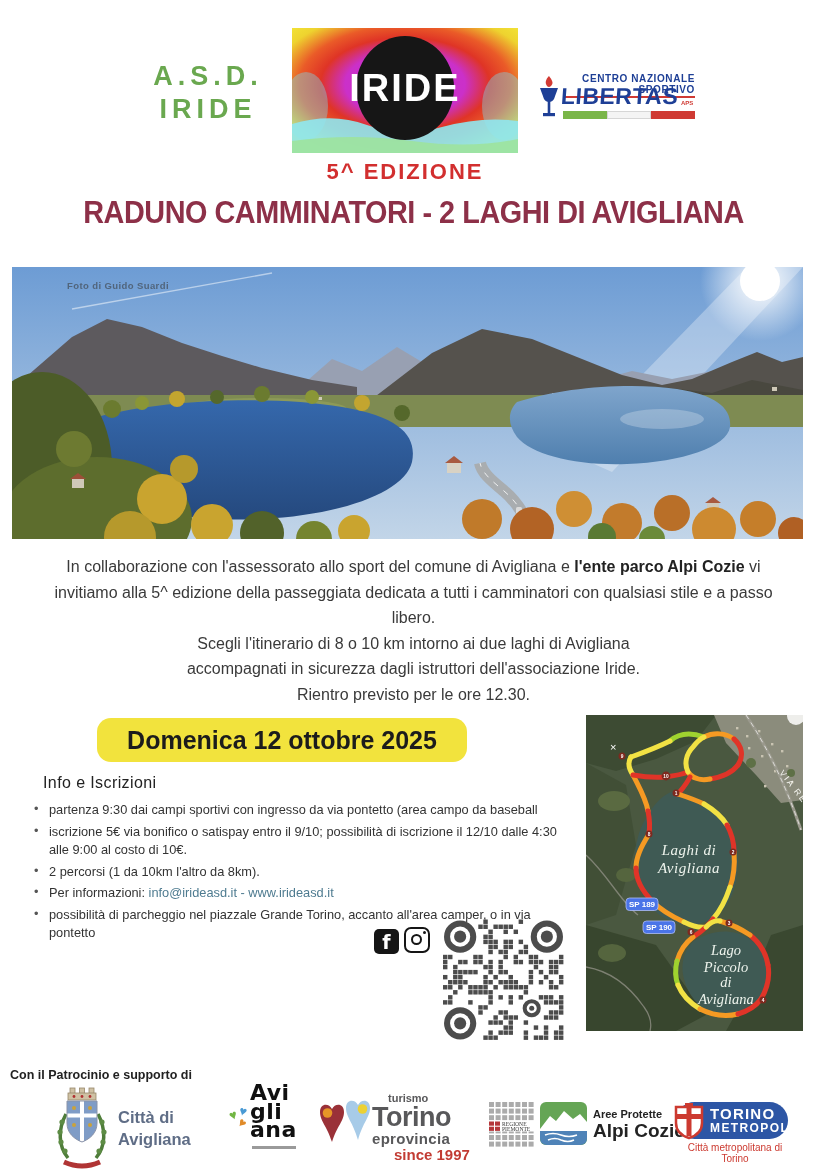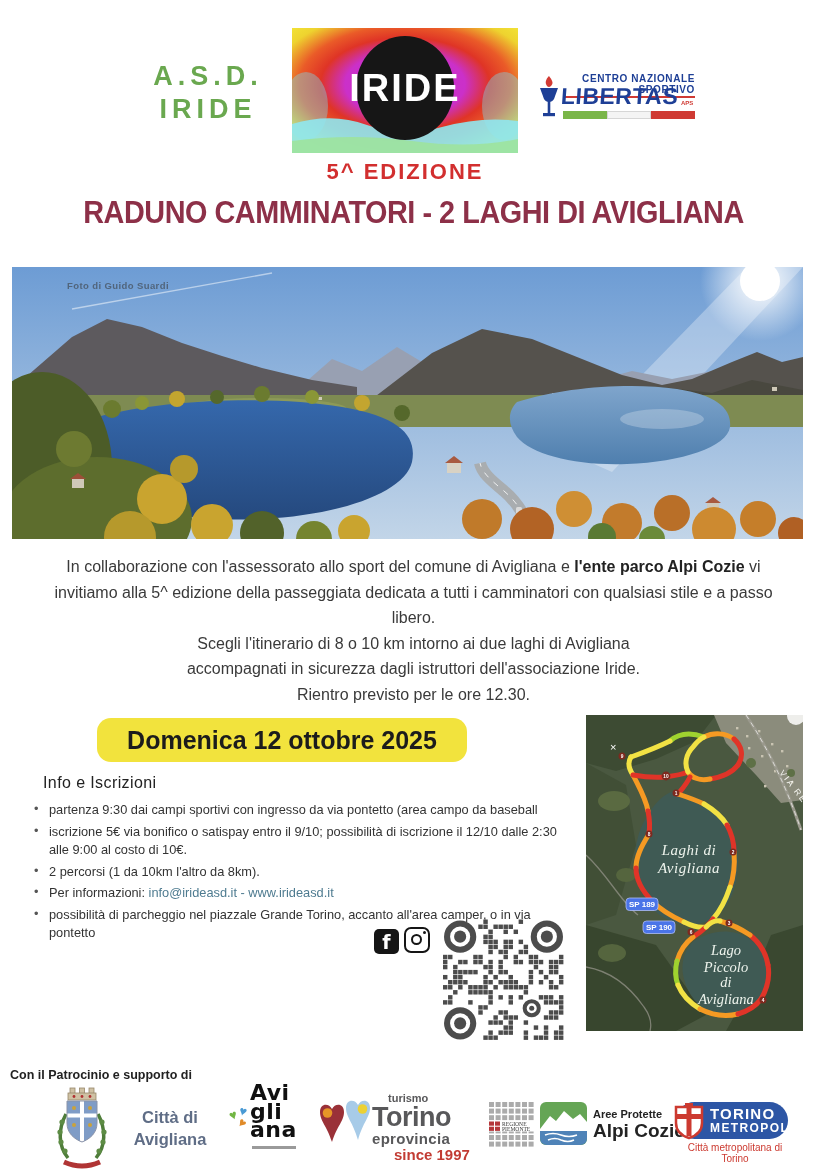--- a/index.html
+++ b/index.html
@@ -50,21 +50,21 @@
   .ig::before{content:"";position:absolute;left:5px;top:5px;width:7px;height:7px;border:2.2px solid #151515;border-radius:50%}
   .ig::after{content:"";position:absolute;right:2px;top:2px;width:3px;height:3px;background:#151515;border-radius:50%}
   .qr{left:443px;top:903px;width:121px;height:122px}
 
   
   .map{left:586px;top:699px;width:217px;height:316px}
 
   
   .patronage{left:10px;top:1052px;font-size:12.5px;font-weight:bold;color:#222}
   .crest{left:52px;top:1068px;width:60px;height:88px}
-  .citta{left:118px;top:1090px;width:104px;text-align:center;font-size:16.5px;font-weight:bold;
+  .citta{left:118px;top:1090px;width:104px;text-align:left;font-size:16.5px;font-weight:bold;
         color:#5f6d86;line-height:1.35}
   .avlogo{left:232px;top:1066px;width:70px;height:84px}
   .avlogo .word{position:absolute;left:18px;top:2px;font-size:22px;font-weight:800;color:#101010;
         line-height:.85;font-family:"DejaVu Sans",sans-serif;letter-spacing:.5px}
   .avlogo .bar{position:absolute;left:20px;top:64px;width:44px;height:2.5px;background:#9a9a9a}
   .t-hearts{left:318px;top:1080px;width:56px;height:58px}
   .t-text{left:372px;top:1077px;color:#58585a;line-height:1}
   .t-l1{font-size:11px;font-weight:bold;margin-left:16px}
   .t-l2{font-size:27px;font-weight:800;letter-spacing:-.5px}
   .t-l3{font-size:15px;font-weight:800;letter-spacing:.3px}
@@ -222,21 +222,21 @@
     <div>Scegli l'itinerario di 8 o 10 km intorno ai due laghi di Avigliana</div>
     <div>accompagnati in sicurezza dagli istruttori dell'associazione Iride.</div>
     <div>Rientro previsto per le ore 12.30.</div>
   </div>
 
   <div class="abs date-banner">Domenica 12 ottobre 2025</div>
   <div class="abs info-heading">Info e Iscrizioni</div>
 
   <ul class="abs bullets">
     <li>partenza 9:30 dai campi sportivi con ingresso da via pontetto (area campo da baseball</li>
-    <li>iscrizione 5€ via bonifico o satispay entro il 9/10; possibilità di iscrizione il 12/10 dalle 2:30 alle 9:00 al costo di 10€.</li>
+    <li>iscrizione 5€ via bonifico o satispay entro il 9/10; possibilità di iscrizione il 12/10 dalle 4:30 alle 9:00 al costo di 10€.</li>
     <li>2 percorsi (1 da 10km l'altro da 8km).</li>
     <li><span>Per informazioni: </span><span class="link">info@irideasd.it - www.irideasd.it</span></li>
     <li>possibilità di parcheggio nel piazzale Grande Torino, accanto all'area camper, o in via pontetto</li>
   </ul>
 
   <div class="abs fb">
       <span>f</span>
     </div>
   <div class="abs ig"></div>
   <div class="abs qr">

